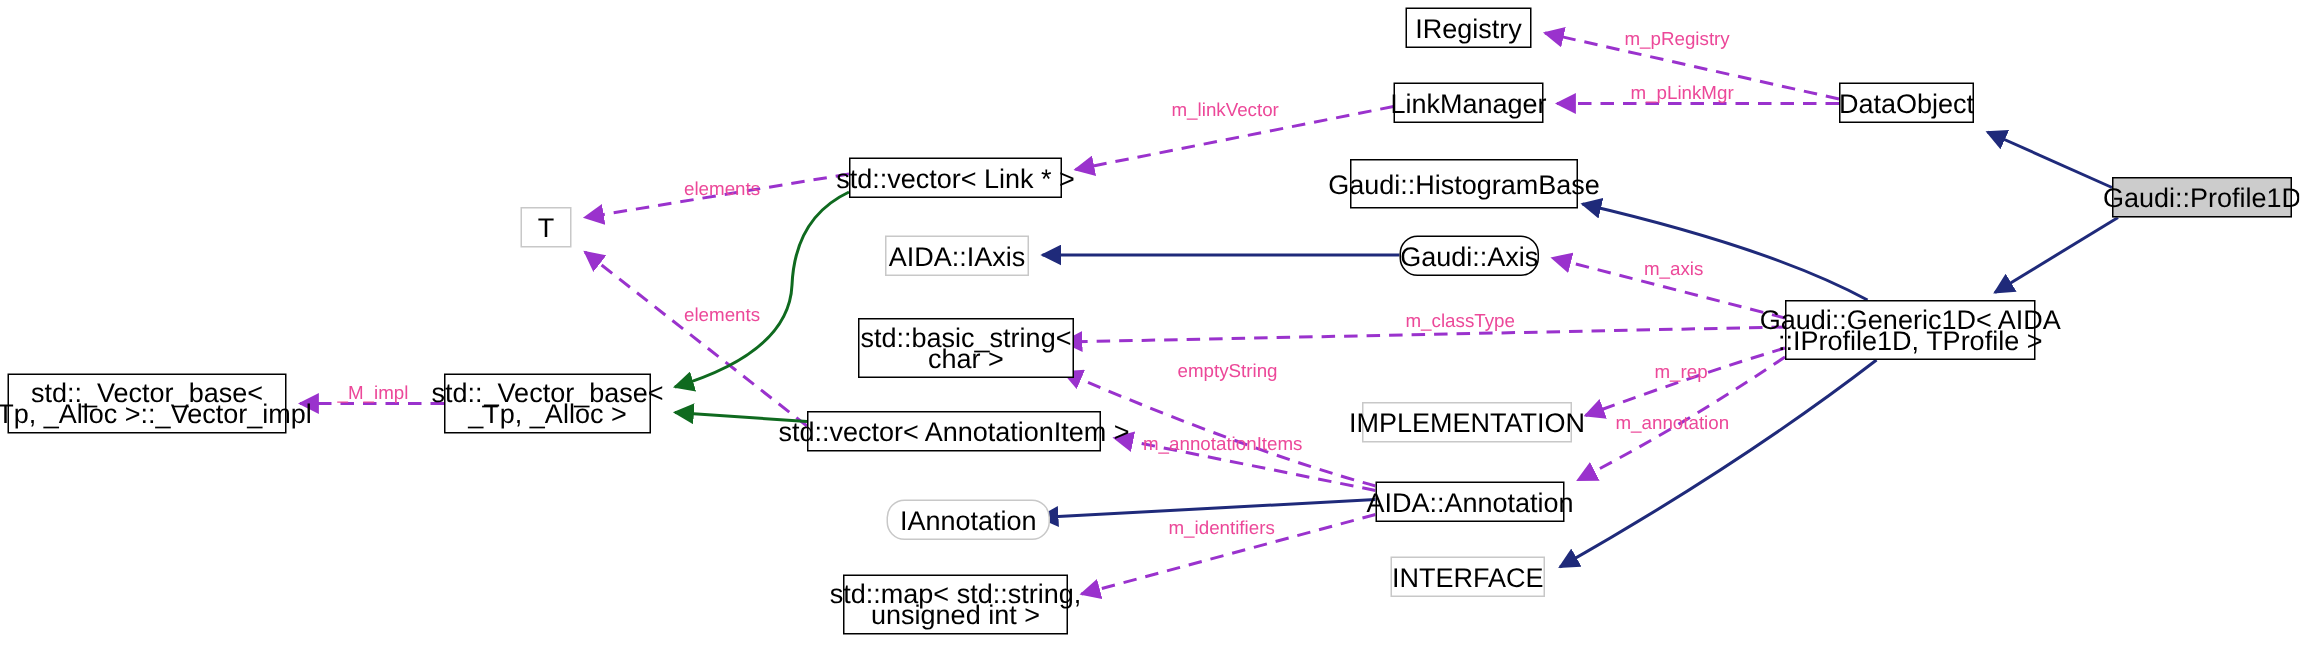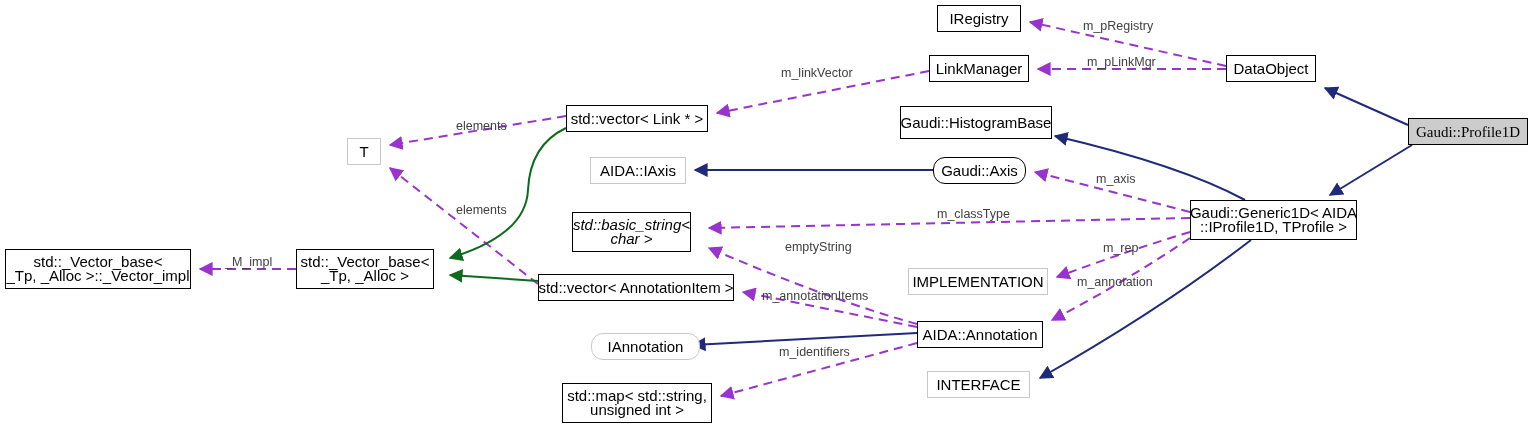--- a/index.html
+++ b/index.html
@@ -21,41 +21,41 @@
     width: 1533px;
     height: 431px;
   }
   .node-box {
     position: absolute;
     box-sizing: border-box;
     display: flex;
     align-items: center;
     justify-content: center;
     text-align: center;
-    font-size: 15px;
+    font-size: 18px;
     line-height: 14px;
     color: #000000;
     background: #ffffff;
     border: 1px solid #c8c8c8;
     white-space: pre;
     user-select: none;
     z-index: 5;
   }
   .node-box.solid {
     border: 1px solid #000000;
   }
   .node-box.highlight {
     background: #cccccc;
     border: 1px solid #000000;
   }
   .edge-label {
     position: absolute;
     font-size: 12.5px;
     line-height: 14px;
-    color: #404040;
+    color: #ec4899;
     background: transparent;
     white-space: pre;
     user-select: none;
     z-index: 6;
   }
 </style>
 </head>
 <body>
 
 <div id="diagram-root">
@@ -109,21 +109,21 @@
   </div>
 
   <div class="node-box solid" style="left:929px; top:55px; width:100px; height:27px;">
     <span>LinkManager</span>
   </div>
 
   <div class="node-box solid" style="left:1226px; top:55px; width:90px; height:27px;">
     <span>DataObject</span>
   </div>
 
-  <div class="node-box highlight" style="left:1408px; top:118px; width:120px; height:27px;font-family:Liberation Serif, serif;">
+  <div class="node-box highlight" style="left:1408px; top:118px; width:120px; height:27px;">
     <span>Gaudi::Profile1D</span>
   </div>
 
   <div class="node-box solid" style="left:900px; top:106px; width:152px; height:33px;">
     <span>Gaudi::HistogramBase</span>
   </div>
 
   <div class="node-box solid" style="left:566px; top:105px; width:142px; height:27px;">
     <span>std::vector&lt; Link * &gt;</span>
   </div>
@@ -138,21 +138,21 @@
 
   <div class="node-box solid" style="left:933px; top:157px; width:93px; height:27px;border-radius:12px;">
     <span>Gaudi::Axis</span>
   </div>
 
   <div class="node-box solid" style="left:1190px; top:200px; width:167px; height:40px;">
     <span>Gaudi::Generic1D&lt; AIDA
 ::IProfile1D, TProfile &gt;</span>
   </div>
 
-  <div class="node-box solid" style="left:572px; top:212px; width:119px; height:40px;font-style:italic;">
+  <div class="node-box solid" style="left:572px; top:212px; width:144px; height:40px;">
     <span>std::basic_string&lt;
 char &gt;</span>
   </div>
 
   <div class="node-box solid" style="left:5px; top:249px; width:186px; height:40px;">
     <span>std::_Vector_base&lt;
 _Tp, _Alloc &gt;::_Vector_impl</span>
   </div>
 
   <div class="node-box solid" style="left:296px; top:249px; width:138px; height:40px;">

